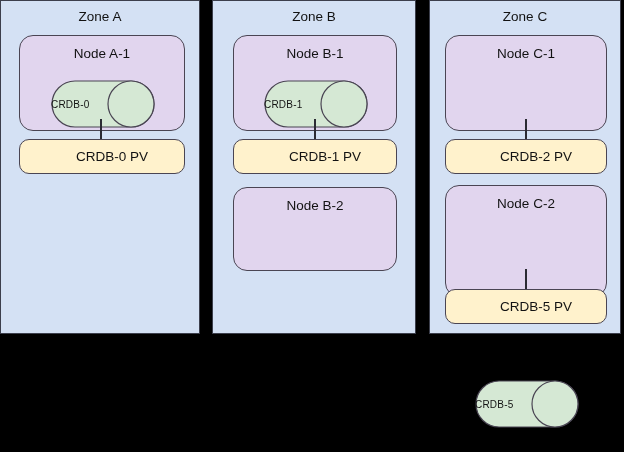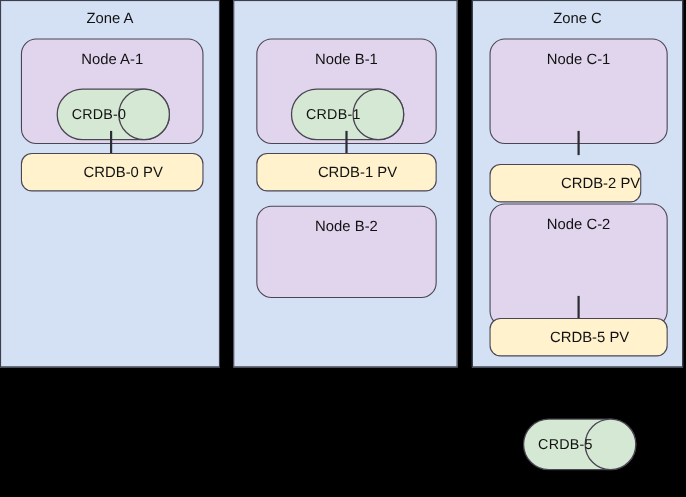--- a/index.html
+++ b/index.html
@@ -63,22 +63,22 @@
   
   .cylinder {
     position: absolute;
   }
   .cylinder svg { display: block; }
   .cyl-label {
     position: absolute;
     left: 0;
     top: 50%;
     transform: translateY(-50%);
-    text-align: center;
-    font-size: 13px;
+    text-align: left;
+    font-size: 10px;
     line-height: 11px;
     letter-spacing: 0.2px;
     white-space: nowrap;
     color: #121212;
   }
 
   
   .pv {
     position: absolute;
     background: #fff2cc;
@@ -124,20 +124,21 @@
     </div>
 
     <div class="connector" style="left:99px; top:118px; height:22px;"></div>
 
     <div class="pv" style="left:18px; top:138px; width:166px; height:35px;">
       <span class="pv-label">CRDB-0 PV</span>
     </div>
   </div>
 
   <div class="zone" style="left:212px; top:0px; width:204px; height:334px;">
+    <div class="zone-title">Zone B</div>
 
     <div class="node" style="left:20px; top:34px; width:164px; height:96px;">
       <div class="node-title">Node B-1</div>
 
       <div class="cylinder" style="left:30px; top:44px; width:104px; height:48px;">
         <svg width="104" height="48" viewBox="0 0 104 48">
           <path d="M24,1 H80 A23,23 0 0 1 80,47 H24 A23,23 0 0 1 24,1 Z" fill="#d5e8d4" stroke="#4a4553" stroke-width="1.2"></path>
           <ellipse cx="80" cy="24" rx="23" ry="23" fill="#d5e8d4" stroke="#4a4553" stroke-width="1.2"></ellipse>
         </svg>
         <div class="cyl-label" style="width:78px;">CRDB-1</div>
@@ -158,21 +159,21 @@
   <div class="zone" style="left:429px; top:0px; width:192px; height:334px;">
     <div class="zone-title">Zone C</div>
 
     <div class="node" style="left:15px; top:34px; width:162px; height:96px;">
       <div class="node-title">Node C-1</div>
 
     </div>
 
     <div class="connector" style="left:95px; top:118px; height:22px;"></div>
 
-    <div class="pv" style="left:15px; top:148px; width:138px; height:35px;justify-content:flex-end;">
+    <div class="pv" style="left:15px; top:138px; width:162px; height:35px;">
       <span class="pv-label">CRDB-2 PV</span>
     </div>
 
     <div class="node" style="left:15px; top:184px; width:162px; height:112px;">
       <div class="node-title">Node C-2</div>
 
       <div class="cylinder" style="left:29px; top:194px; width:104px; height:48px;">
         <svg width="104" height="48" viewBox="0 0 104 48">
           <path d="M24,1 H80 A23,23 0 0 1 80,47 H24 A23,23 0 0 1 24,1 Z" fill="#d5e8d4" stroke="#4a4553" stroke-width="1.2"></path>
           <ellipse cx="80" cy="24" rx="23" ry="23" fill="#d5e8d4" stroke="#4a4553" stroke-width="1.2"></ellipse>

